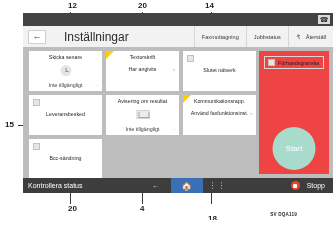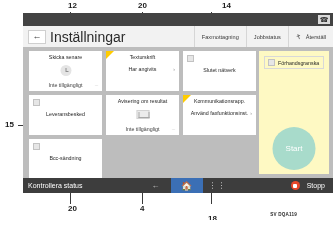--- a/index.html
+++ b/index.html
@@ -52,22 +52,22 @@
   }
   .back-btn {
     margin-left: 5px;
     width: 18px; height: 14px;
     background: #fff;
     border: 1px solid #cfcfcf;
     display: flex; align-items: center; justify-content: center;
     font-size: 9px; color: #3d3d3d; line-height: 1;
   }
   .app-title {
-    margin-left: 4px;
-    font-size: 14px; color: #2b2b2b;
+    margin-left: 18px;
+    font-size: 12px; color: #2b2b2b;
   }
   .appbar-right {
     margin-left: auto;
     display: flex; align-items: center; height: 100%;
   }
   .appbar-item {
     font-size: 5.6px; color: #3a3a3a;
     padding: 0 7px;
     height: 100%;
     display: flex; align-items: center;
@@ -173,21 +173,21 @@
     border-right: 1px solid #a8a8a8;
     transform: skewX(0deg);
     border-bottom: 1px solid #a8a8a8;
   }
 
   
   .side-panel {
     position: absolute;
     right: 4px; top: 4px;
     width: 70px; height: 123px;
-    background: #fef9c3;
+    background: #ef4444;
   }
   .preview-box {
     position: absolute; left: 5px; top: 5px;
     width: 60px; height: 13px;
     border: 1px solid #d8d8d8;
     display: flex; align-items: center;
   }
   .preview-box .cb {
     width: 7px; height: 7px;
     background: #e6e6e6; border: 1px solid #c2c2c2;
@@ -258,21 +258,21 @@
     color: #2b2b2b; letter-spacing: 0.2px;
   }
 </style>
 </head>
 <body>
 
 <div id="root">
 
   <div class="callout-num" style="left:68px; top:2px;">12</div>
   <div class="callout-num" style="left:138px; top:2px;">20</div>
-  <div class="callout-num" style="left:222px; top:2px;text-align:right;">14</div>
+  <div class="callout-num" style="left:205px; top:2px;text-align:right;">14</div>
 
   <div class="leader-v" style="left:70px; top:12px; height:50px;"></div>
   <div class="leader-v" style="left:142px; top:12px; height:48px;"></div>
   <div class="leader-v" style="left:211px; top:12px; height:48px;"></div>
 
   <div class="callout-num" style="left:5px; top:121px;">15</div>
   <div class="leader-h" style="left:18px; top:125px; width:40px;"></div>
 
   <div class="callout-num" style="left:68px; top:205px;">20</div>
   <div class="callout-num" style="left:140px; top:205px;">4</div>

